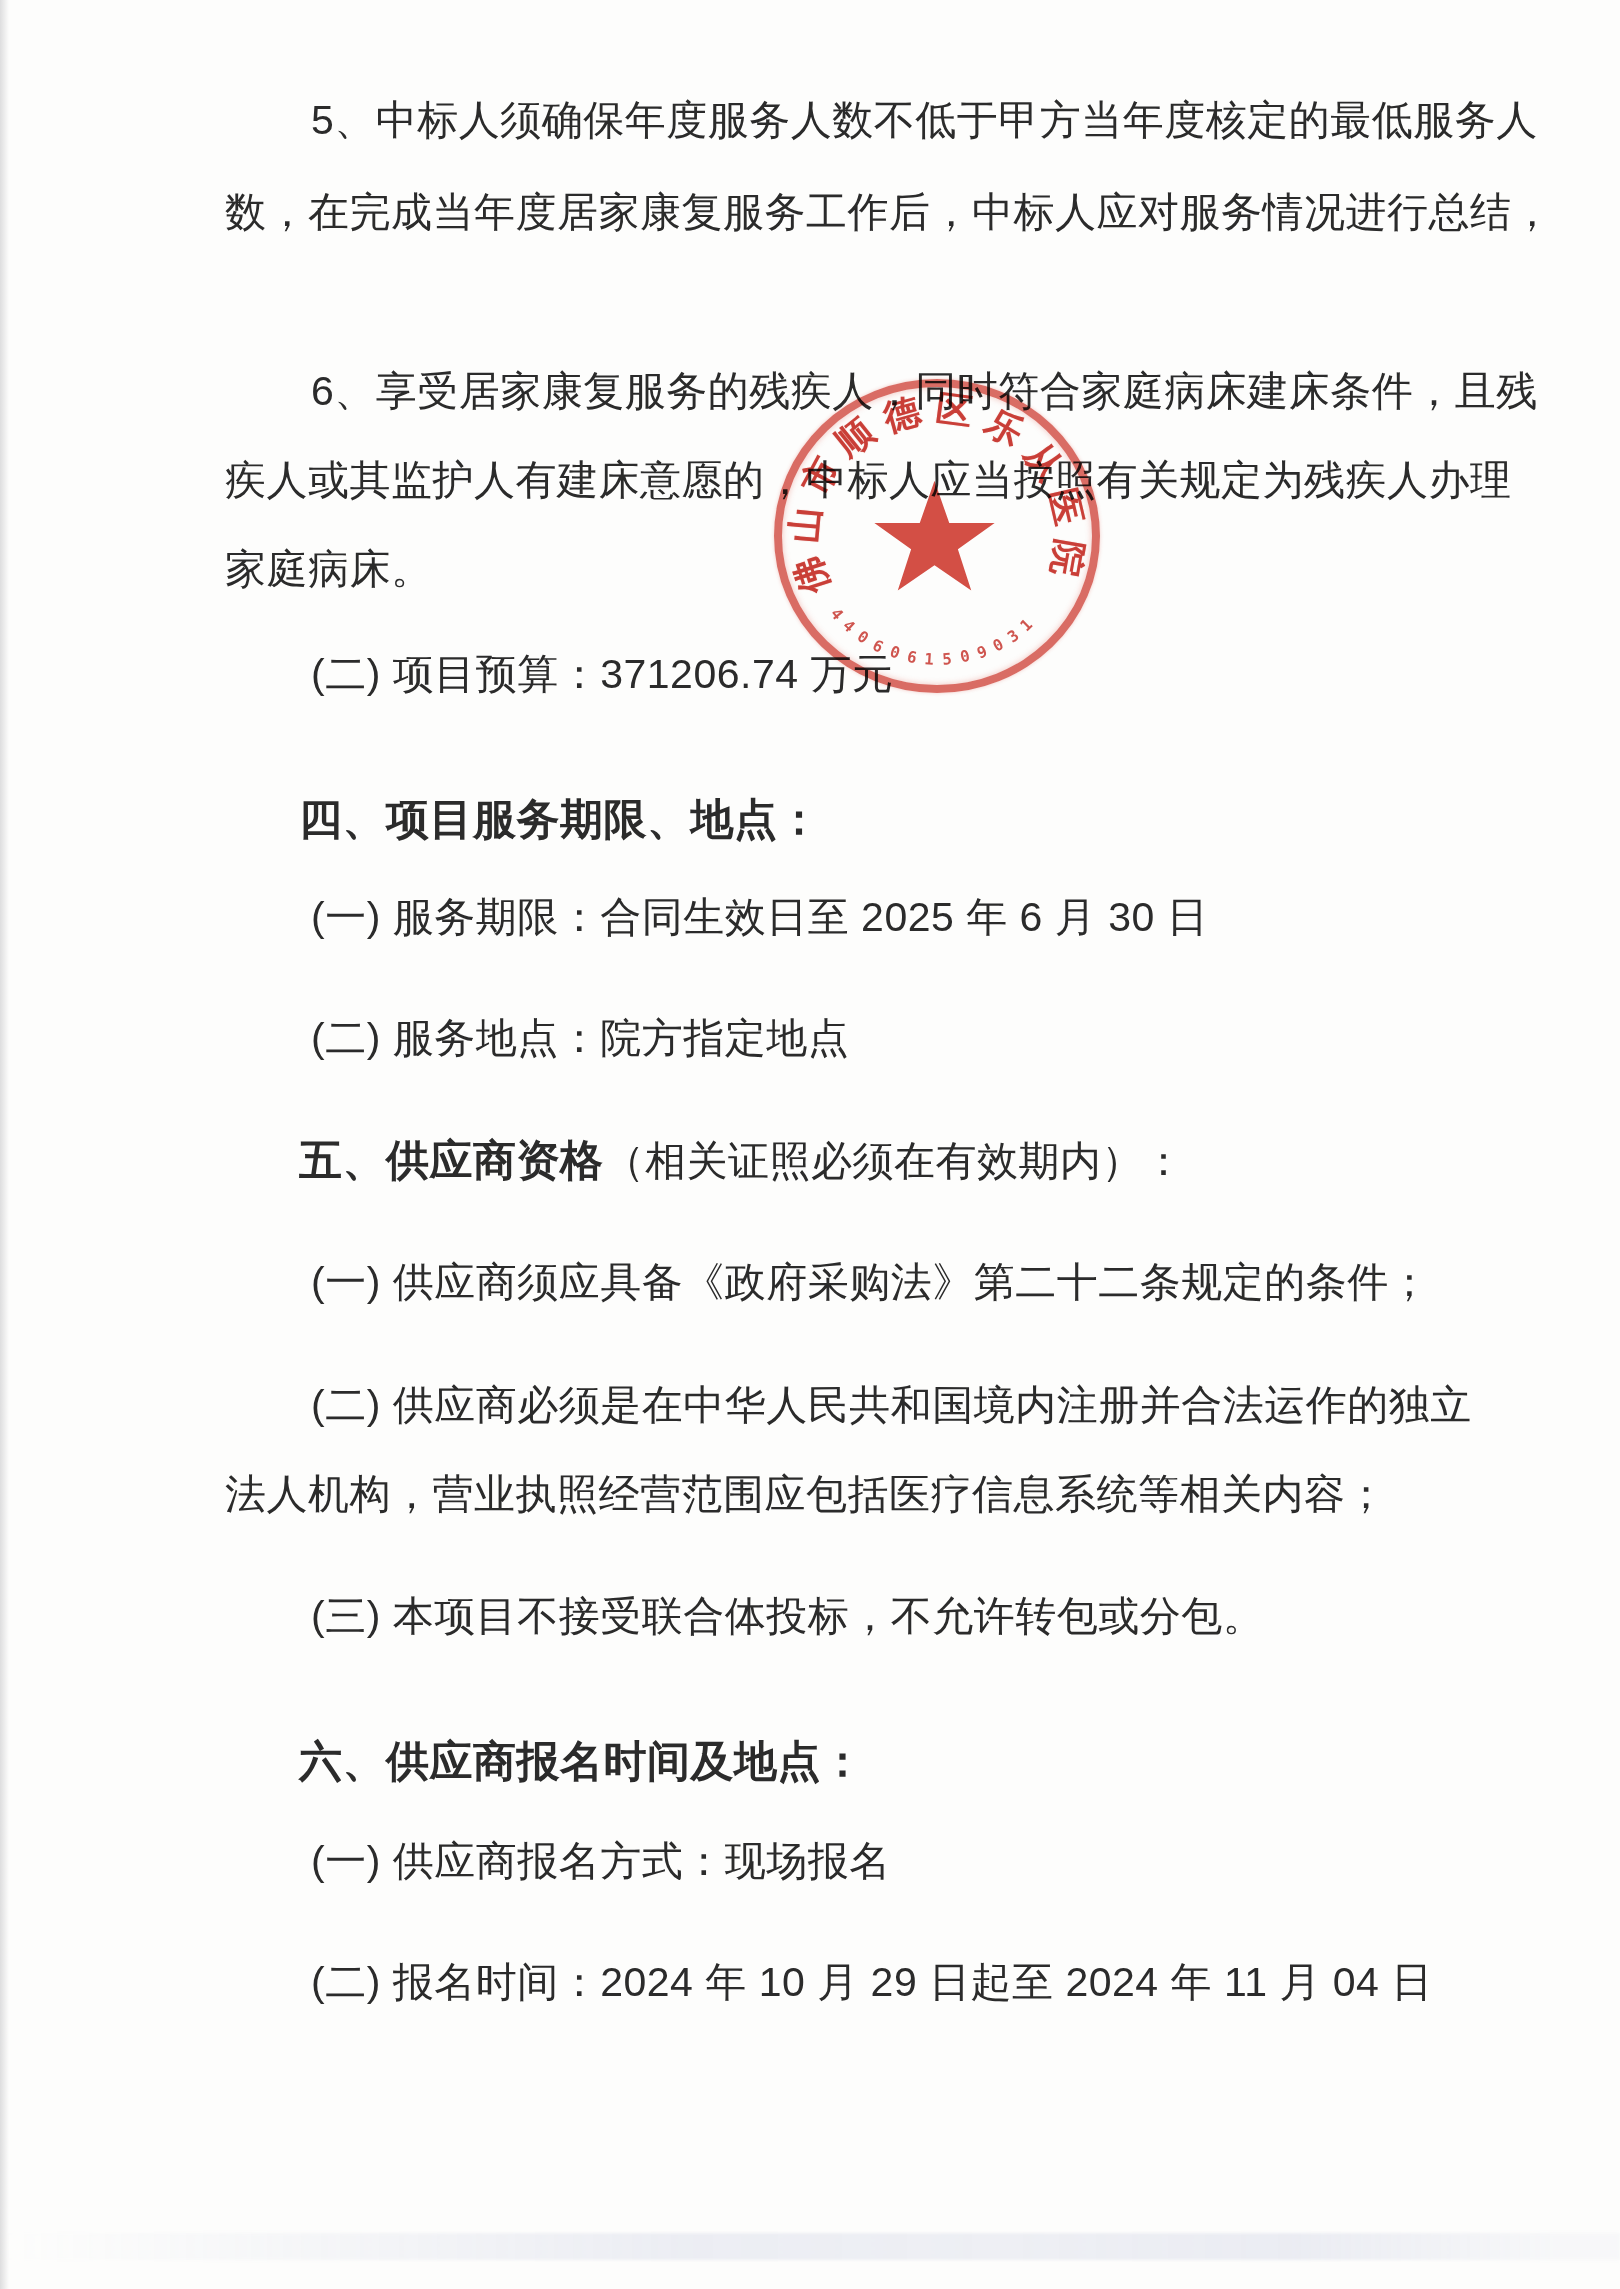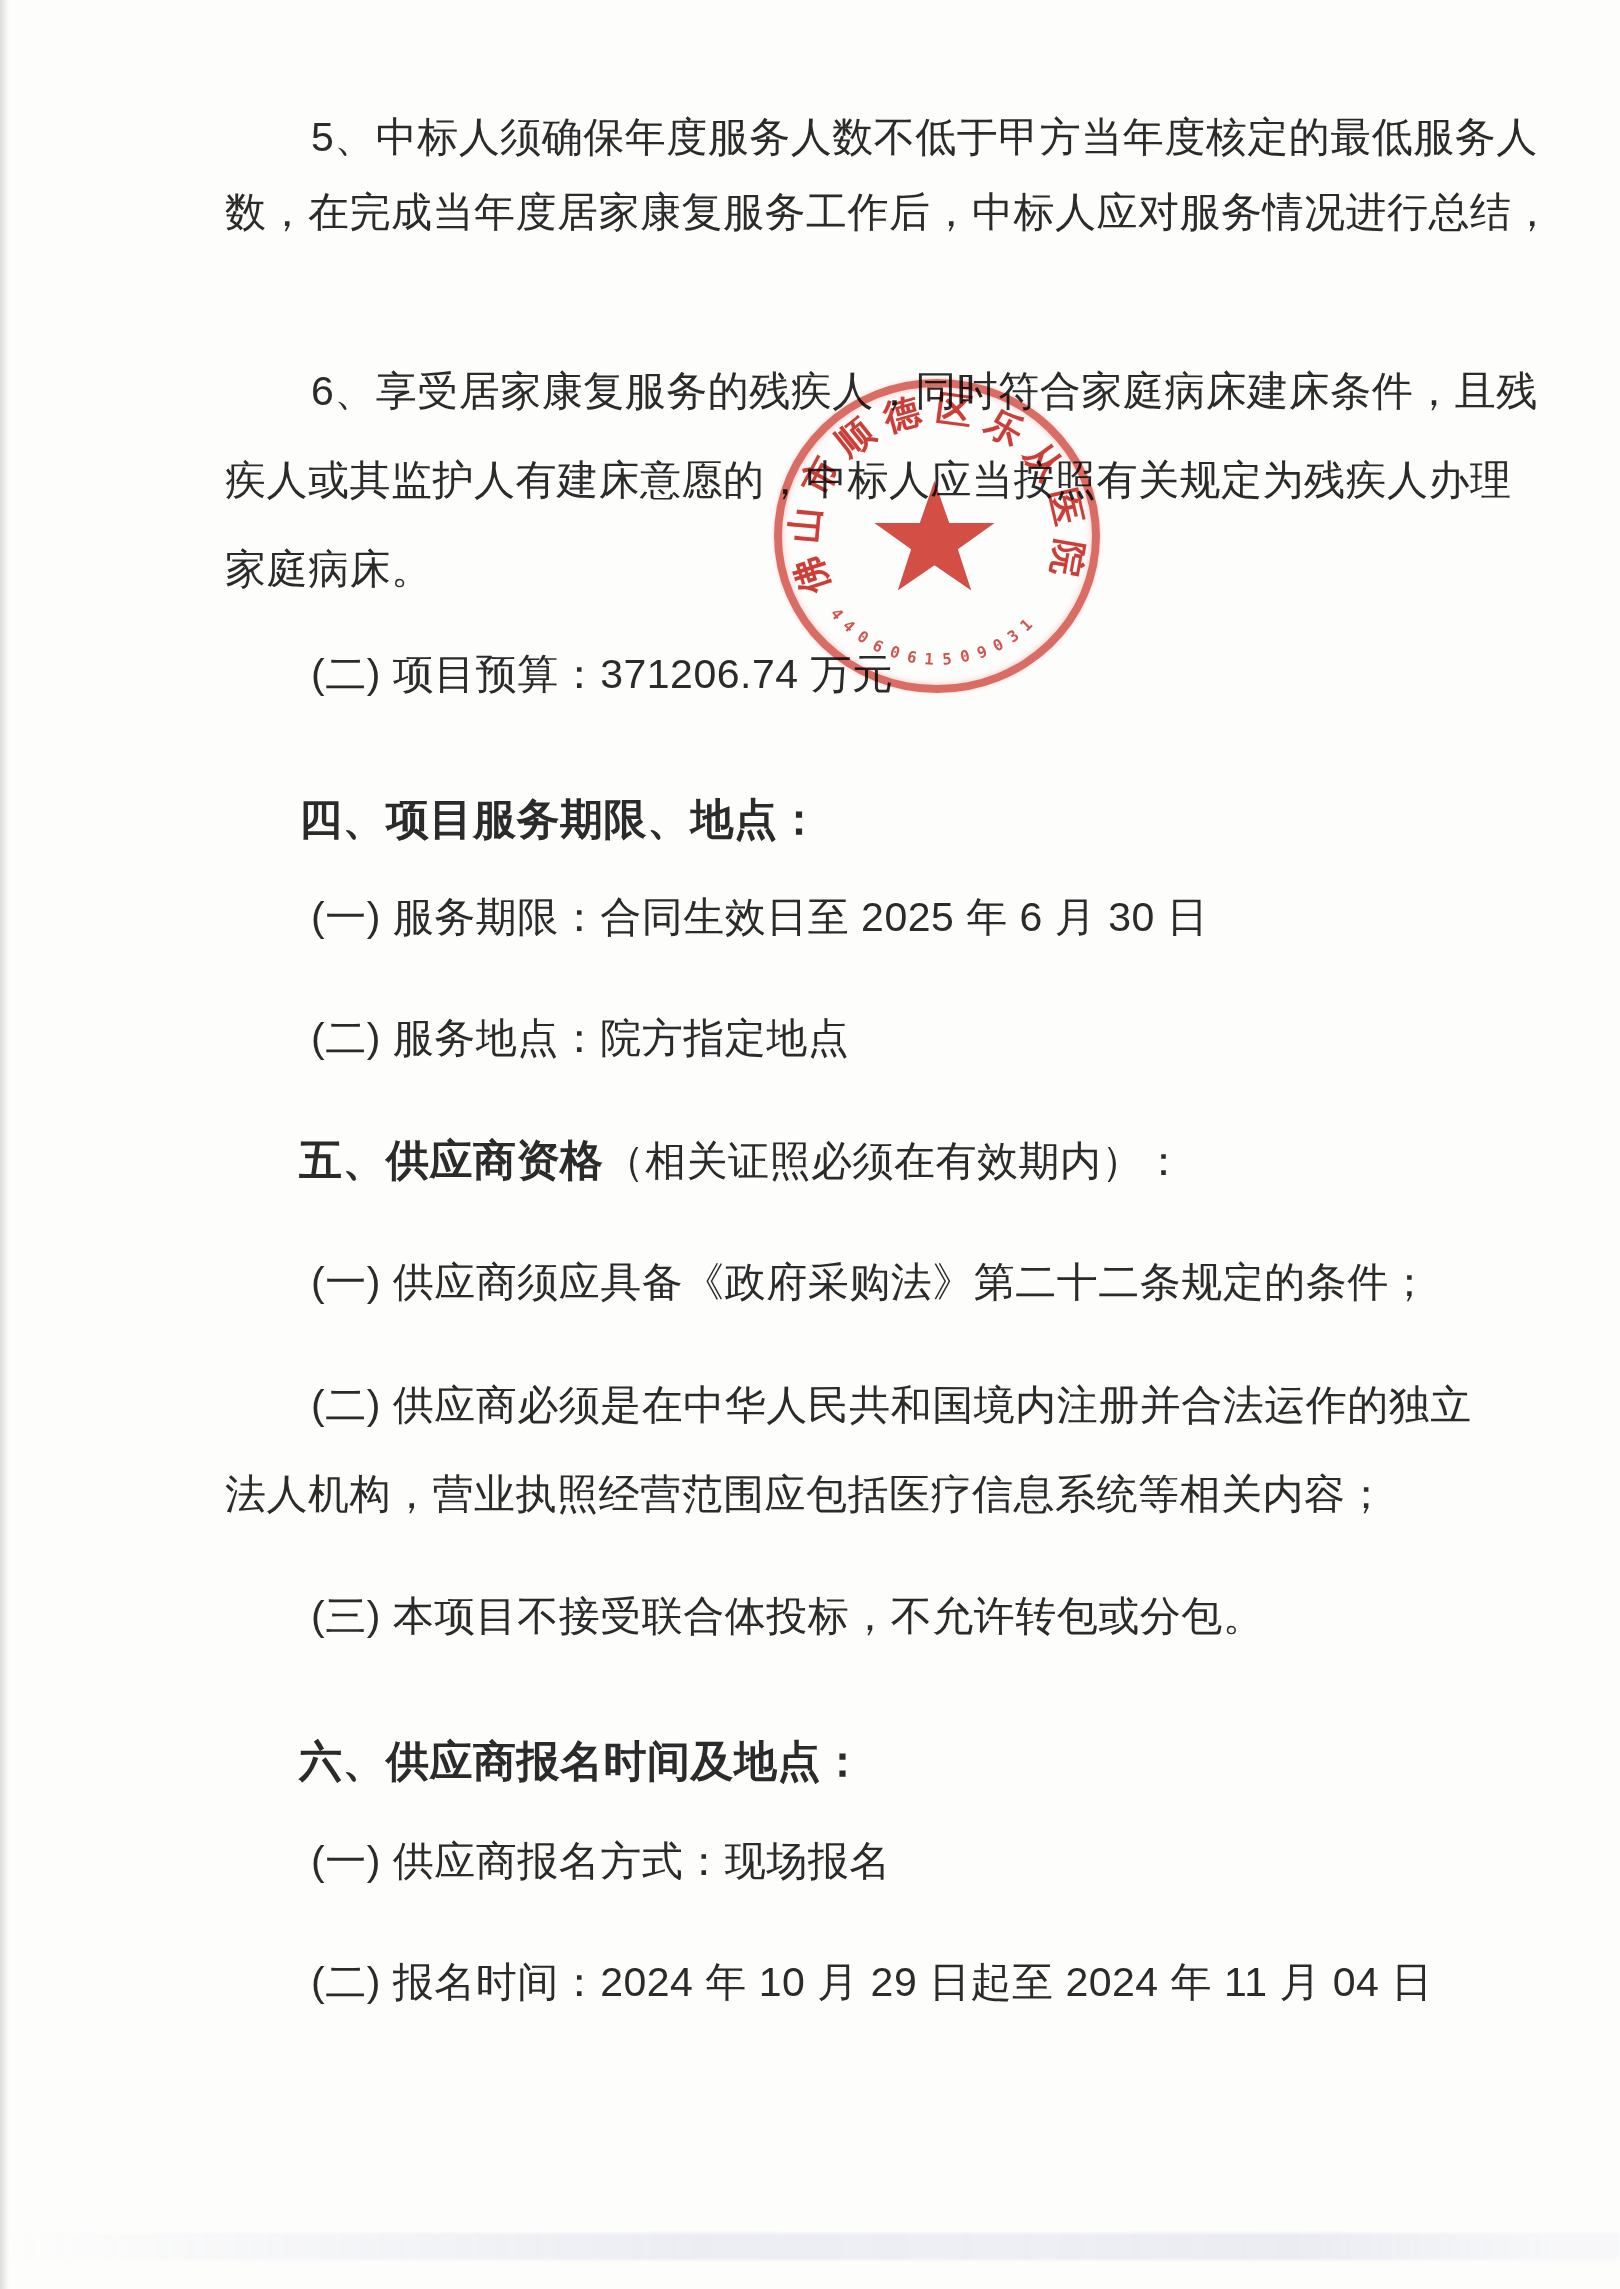--- a/index.html
+++ b/index.html
@@ -21,21 +21,21 @@
     line-height:51px;
     letter-spacing:0.5px;
     white-space:nowrap;
   }
   .ind{ text-indent:86px; }
   .indh{ text-indent:74px; }
   .head{ font-weight:700; font-size:43px;margin-top:24px; }
   .b{ font-weight:700; font-size:43px; }
 
   
-  .y1{top:112px}.y2{top:187px}.y3{top:276px}
+  .y1{top:95px}.y2{top:187px}.y3{top:276px}
   .y4{top:366px}.y5{top:455px}.y6{top:544px}
   .y7{top:649px}
   .y8{top:770px}
   .y9{top:892px}
   .y10{top:1013px}
   .y11{top:1135px}
   .y12{top:1257px}
   .y13{top:1380px}.y14{top:1469px}
   .y15{top:1591px}
   .y16{top:1712px}

